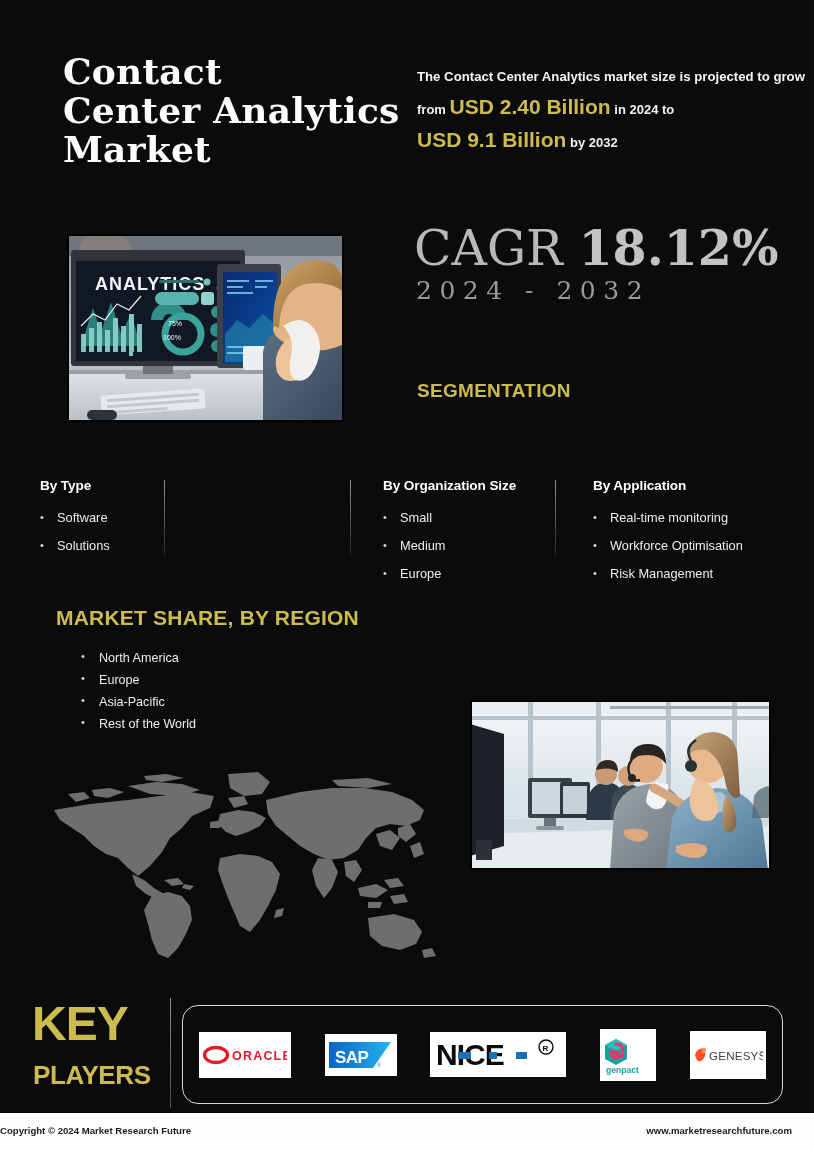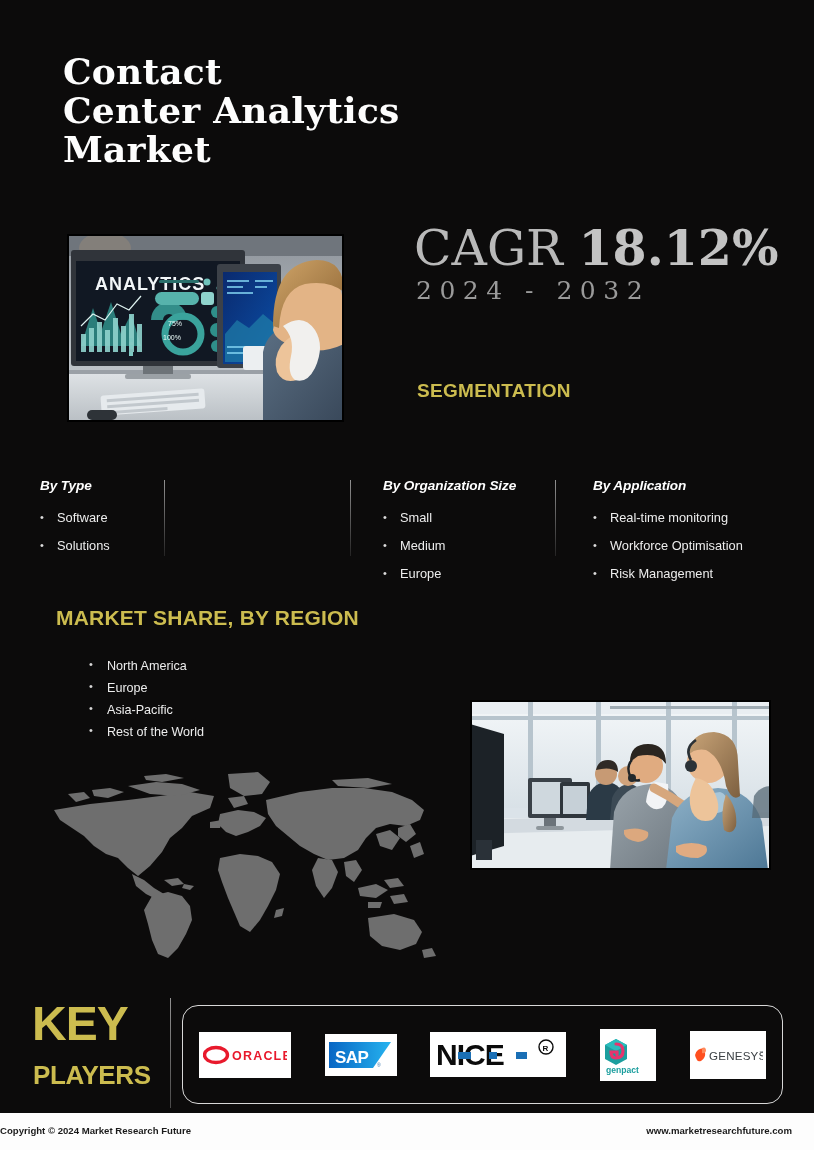--- a/index.html
+++ b/index.html
@@ -33,33 +33,33 @@
         font-family:"DejaVu Serif","Liberation Serif",serif;
         font-size:25px;color:#9a9a9a;letter-spacing:7.5px;}
 
   
   .seg-head{position:absolute;left:417px;top:380px;font-size:19px;
             font-weight:700;color:#ccbc4f;letter-spacing:0.3px;}
 
   .seg-wrap{position:absolute;left:40px;top:478px;width:740px;height:110px;}
   .seg-col{position:absolute;top:0;}
   .seg-col h4{margin:0 0 11px 0;font-size:13.6px;font-weight:700;color:#fff;
-              white-space:nowrap;letter-spacing:-0.1px;font-style:italic;}
+              white-space:nowrap;letter-spacing:-0.1px;}
   .seg-col ul{list-style:none;margin:0;padding:0;}
   .seg-col li{font-size:12.8px;color:#ededed;line-height:28px;
               padding-left:17px;position:relative;white-space:nowrap;}
   .seg-col li:before{content:"\2022";position:absolute;left:0;top:-1px;
               font-size:11px;color:#dcdcdc;}
   .vline{position:absolute;top:2px;width:1px;height:76px;
          background:linear-gradient(to bottom,rgba(255,255,255,.55),rgba(255,255,255,.10));}
 
   
   .ms-head{position:absolute;left:56px;top:606px;font-size:21px;font-weight:700;
            color:#ccbc4f;letter-spacing:0.2px;}
-  .ms-list{position:absolute;left:80px;top:646px;list-style:none;margin:9px;padding:0;}
+  .ms-list{position:absolute;left:80px;top:646px;list-style:none;margin:1px;padding:0;}
   .ms-list li{font-size:12.6px;color:#ededed;line-height:22px;
               padding-left:18px;position:relative;white-space:nowrap;}
   .ms-list li:before{content:"\2022";position:absolute;left:0;top:-2px;
               font-size:11px;color:#d8d8d8;}
 
   
   .map{position:absolute;left:32px;top:762px;width:420px;height:205px;}
   .map svg{width:100%;height:100%;display:block;}
 
   
@@ -103,20 +103,32 @@
 <body>
 
 <div id="poster">
 
   <div class="title">
     <span>Contact</span>
     <span>Center Analytics</span>
     <span>Market</span>
   </div>
 
+  <div class="headline">
+    <div class="hl-line">The Contact Center Analytics market size is projected to grow</div>
+    <div class="hl-line">
+      <span class="pre">from</span>
+      <span class="big">USD 2.40 Billion</span>
+      <span class="sm">in 2024 to</span>
+    </div>
+    <div class="hl-line">
+      <span class="big">USD 9.1 Billion</span>
+      <span class="sm">by 2032</span>
+    </div>
+  </div>
 
   <div class="cagr">
     <span>CAGR</span>
     <b>18.12%</b>
   </div>
   <div class="cagr-years">2024 - 2032</div>
 
   <div class="seg-head">SEGMENTATION</div>
 
   <div class="photo" id="photo-analytics">

